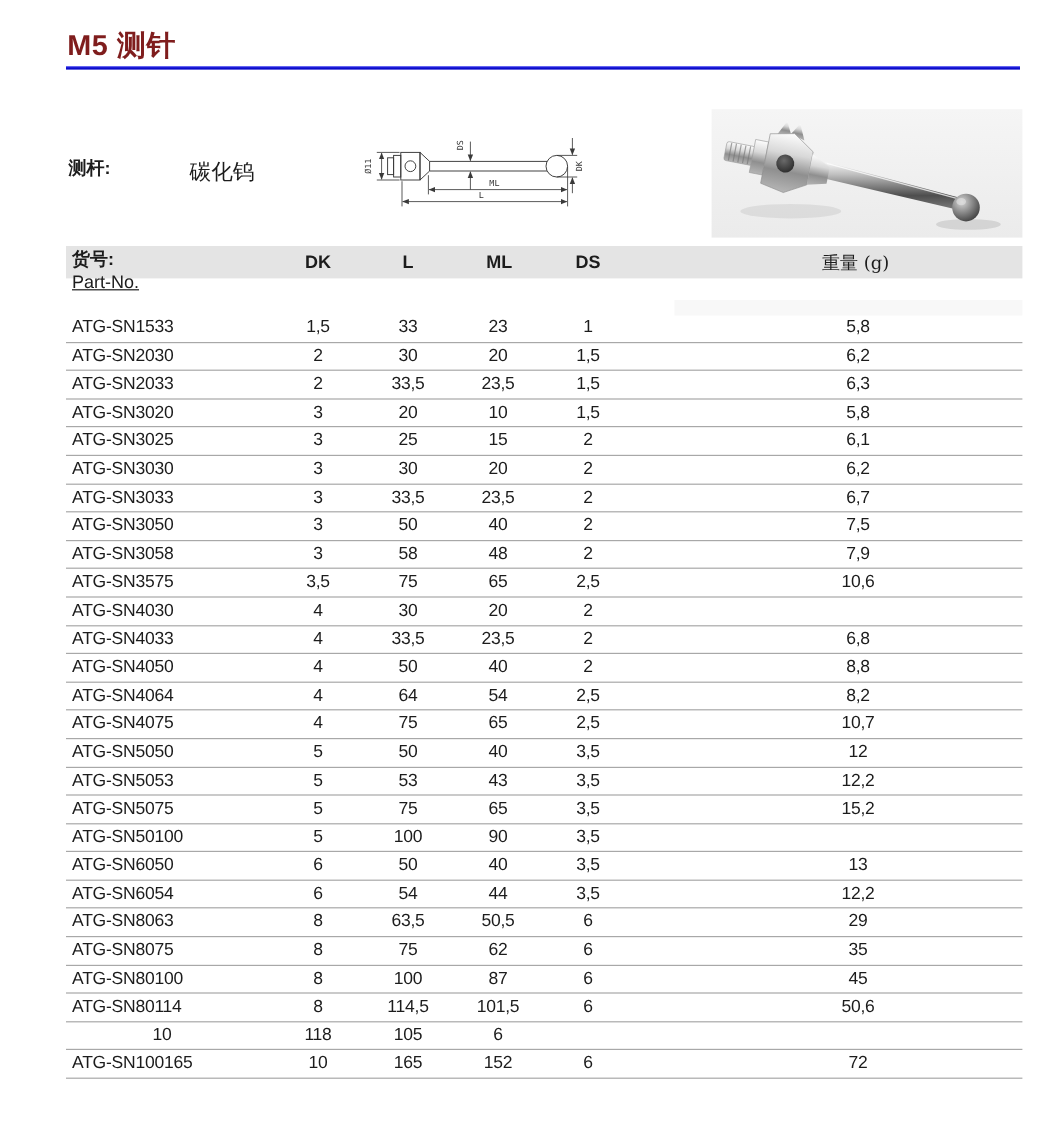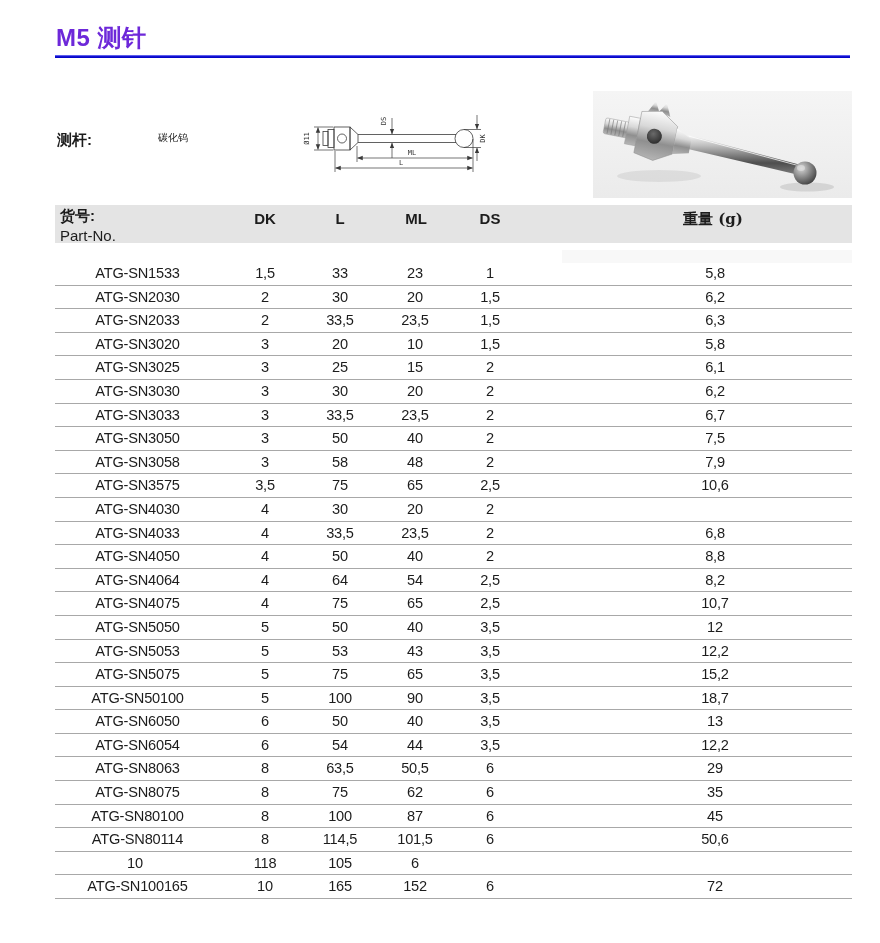--- a/index.html
+++ b/index.html
@@ -4,60 +4,60 @@
 <style>
   * { margin:0; padding:0; box-sizing:border-box; }
   html,body { background:#ffffff; }
   .page {
     position:relative; width:880px; height:943px; background:#ffffff;
     font-family:"Liberation Sans","DejaVu Sans",sans-serif; color:#1c1c1c;
     overflow:hidden;
   }
   .page-title {
     position:absolute; left:56px; top:22px;
-    font-size:24px; font-weight:600; letter-spacing:0.5px; color:#6d28d9;
+    font-size:24px; font-weight:600; letter-spacing:0.5px; color:#7f1d1d;
   }
   .title-rule {
     position:absolute; left:55px; top:55px; width:795px; height:3px;
     background:linear-gradient(to bottom,#8a8aff 0%,#1414d2 45%,#0000c4 100%);
   }
   .mat-label { position:absolute; left:57px; font-size:15px; font-weight:700; }
-  .mat-value { position:absolute; left:158px; font-size:10px; font-weight:400; }
+  .mat-value { position:absolute; left:158px; font-size:18px; font-weight:400; }
   .mat-row1 { top:131px; }
   .mat-row2 { top:158px;margin-top:48px; }
 
   .dim-drawing { position:absolute; left:295px; top:90px; width:260px; height:105px; }
   .dim-drawing text { font-family:"DejaVu Sans Mono","Liberation Mono",monospace; font-size:7px; fill:#333; }
 
   .product-photo {
     position:absolute; left:593px; top:91px; width:259px; height:107px;
     background:linear-gradient(180deg,#f5f5f5 0%,#ebebeb 100%);
   }
 
   .table-header {
-    position:absolute; left:55px; top:205px; width:797px; height:38px;
+    position:absolute; left:55px; top:205px; width:797px; height:27px;
     background:#e4e4e4; font-size:15px;
   }
   .th-partno { position:absolute; left:5px; top:2px; font-weight:700; }
-  .th-partno-sub { position:absolute; left:5px; top:22px; font-weight:400; }
+  .th-partno-sub { position:absolute; left:5px; top:22px; font-weight:400;text-decoration:underline; }
   .th-col { position:absolute; top:5px; transform:translateX(-50%); font-weight:700; }
   .th-dk { left:210px; } .th-l { left:285px; } .th-ml { left:361px; } .th-ds { left:435px; }
   .th-weight {
     position:absolute; left:658px; top:5px; transform:translateX(-50%);
-    font-family:"DejaVu Serif","Liberation Serif",serif; font-weight:700;
+    font-family:"DejaVu Serif","Liberation Serif",serif; font-weight:400;
   }
   .gap-strip { position:absolute; left:562px; top:250px; width:290px; height:13px; background:#f8f8f8; }
 
   .table-body { position:absolute; left:55px; top:262px; width:797px; }
   .t-row {
     display:grid; grid-template-columns:160px 100px 50px 100px 50px 1fr;
     height:23.6px; line-height:22.5px; font-size:14.6px; letter-spacing:-0.2px;
     border-bottom:1px solid #a8a8a8;
   }
-  .t-row .c-part { text-align:center; padding-left:5px; }
+  .t-row .c-part { text-align:left; padding-left:5px; }
   .t-row div { text-align:center; white-space:nowrap; overflow:hidden; }
   .t-row .c-weight { padding-left:63px; }
 </style>
 </head>
 <body>
 
 <div class="page">
 
   <div class="page-title">M5 测针</div>
   <div class="title-rule"></div>
@@ -342,21 +342,20 @@
       <div class="c-ds">3,5</div>
       <div class="c-weight">15,2</div>
     </div>
 
     <div class="t-row">
       <div class="c-part">ATG-SN50100</div>
       <div class="c-dk">5</div>
       <div class="c-l">100</div>
       <div class="c-ml">90</div>
       <div class="c-ds">3,5</div>
-      <div class="c-weight">18,7</div>
     </div>
 
     <div class="t-row">
       <div class="c-part">ATG-SN6050</div>
       <div class="c-dk">6</div>
       <div class="c-l">50</div>
       <div class="c-ml">40</div>
       <div class="c-ds">3,5</div>
       <div class="c-weight">13</div>
     </div>

